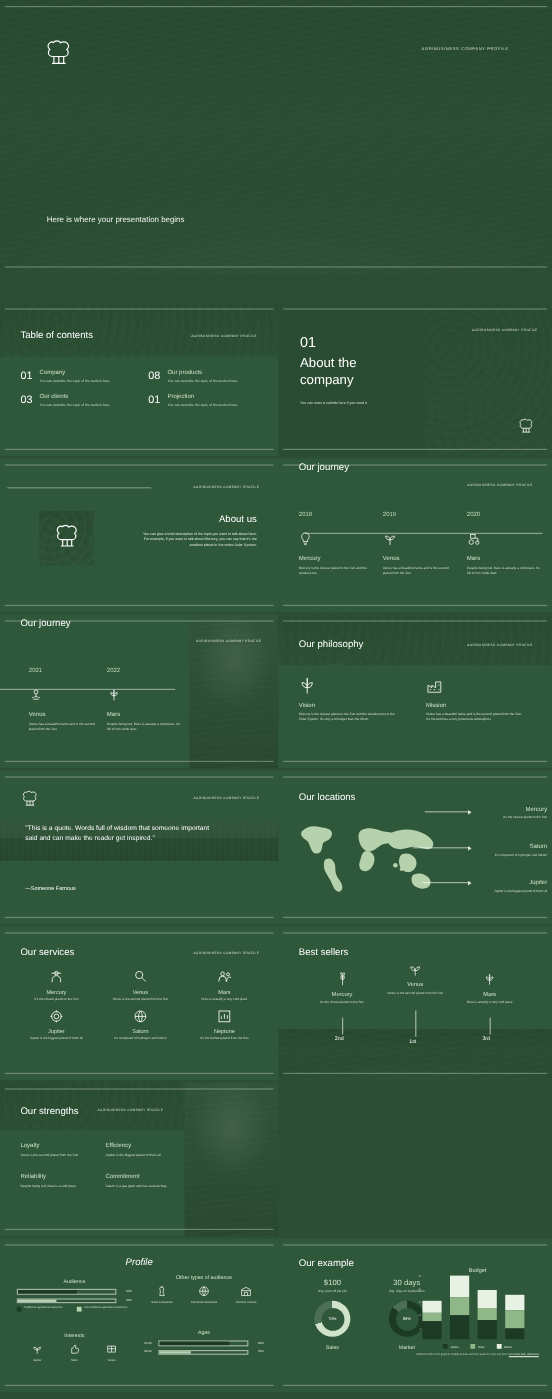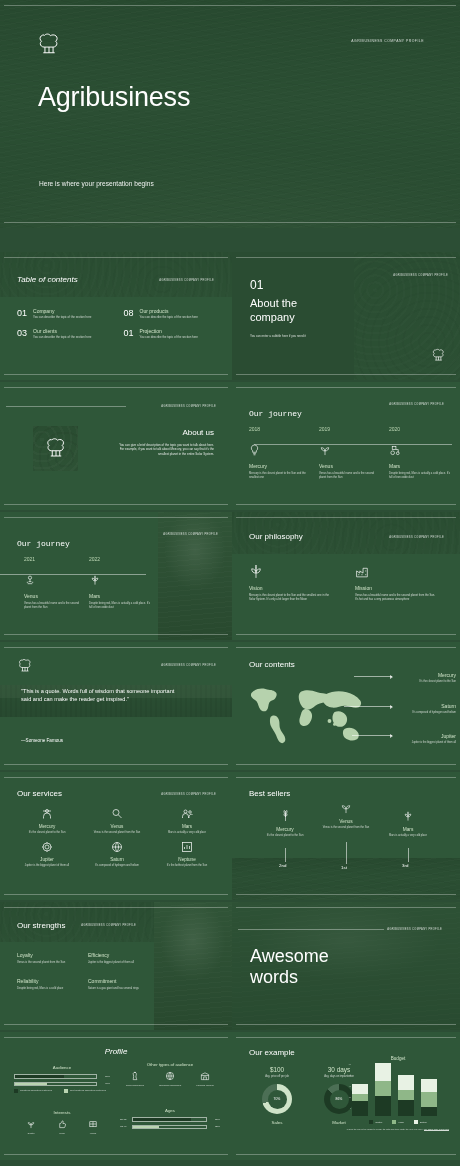--- a/index.html
+++ b/index.html
@@ -78,21 +78,21 @@
   #s-cover .eyebrow { right:36px; top:39px; font-size:3.4px; letter-spacing:.5px; }
   #s-cover .tree { position:absolute; left:36px; top:30px; }
 
   
   .L { left:0; width:232px; }
   .R { left:232px; width:228px; }
 
   
   #s-toc { top:252px; height:128px; }
   #s-toc .band { position:absolute; left:0; right:0; top:0; height:45px; }
-  #s-toc .h-title { position:absolute; left:17px; top:23px; font-size:8px;font-style:italic; }
+  #s-toc .h-title { position:absolute; left:17px; top:23px; font-size:8px; }
   #s-toc .eyebrow { right:18px; top:27px; }
   #s-toc .grid {
     position:absolute; left:17px; right:14px; top:56px;
     display:grid; grid-template-columns:1fr 1fr; gap:9px 12px;
   }
   .toc-item { display:flex; gap:6px; }
   .toc-num { font-size:9px; color:#ffffff; line-height:1; padding-top:1px; }
   .toc-ttl { font-size:5px; color:#cfe3c8; margin-bottom:1.5px; }
   .toc-txt { font-size:2.9px; line-height:3.9px; color:rgba(255,255,255,.72); max-width:70px; }
 
@@ -112,21 +112,21 @@
   #s-about .eyebrow { right:16px; top:23px; }
   #s-about .rule { position:absolute; left:6px; width:120px; top:24px; height:1px; background:rgba(255,255,255,.35); }
   #s-about .imgbox { position:absolute; left:33px; top:44px; width:45px; height:45px; }
   #s-about .h-title { position:absolute; right:18px; top:46px; font-size:8px; }
   #s-about .body {
     position:absolute; right:18px; top:61px; width:96px;
     font-size:3px; line-height:4.3px; text-align:right; color:rgba(255,255,255,.86);
   }
 
   
-  .s-journey .h-title { position:absolute; left:17px; top:27px; font-size:8px;font-family:Liberation Mono, monospace; }
+  .s-journey .h-title { position:absolute; left:17px; top:3px; font-size:8px; }
   .s-journey .eyebrow { right:16px; top:21px; }
   .s-journey .track { position:absolute; height:1px; background:rgba(255,255,255,.45); }
   .jr-col { position:absolute; top:44px; width:62px; }
   .jr-year { font-size:5px; color:#bcd6b4; margin-bottom:10px; }
   .jr-icon { height:13px; margin-bottom:8px; }
   .jr-name { font-size:5px; color:#cfe3c8; margin-bottom:3px; }
   .jr-txt { font-size:2.7px; line-height:3.8px; color:rgba(255,255,255,.72); }
 
   #s-j1 { top:382px; height:128px; }
   #s-j2 { top:512px; height:128px; }
@@ -253,21 +253,20 @@
     <div class="hair-t"></div>
     <div class="hair-b"></div>
     <div class="tree">
       <svg width="26" height="26" viewBox="0 0 32 32" fill="none" stroke="#fff" stroke-width="1.2">
         <path d="M10 6c-3 0-5 2-5 4.5 0 1.4.7 2.6 1.8 3.3-.9.7-1.5 1.8-1.5 3 0 2.3 2 4.2 4.6 4.2h11.2c2.6 0 4.6-1.9 4.6-4.2 0-1.2-.6-2.3-1.5-3 1.1-.7 1.8-1.9 1.8-3.3C26 8 24 6 21 6c-1.2 0-2.3.4-3.1 1C17.1 5.8 15.7 5 14 5c-1.6 0-3 .8-3.9 2"></path>
         <path d="M16 21v7M11 21v7M21 21v7M9 28h14"></path>
       </svg>
     </div>
     <div class="eyebrow">AGRIBUSINESS COMPANY PROFILE</div>
     <div class="title">
-      <div>Agribusiness</div>
     </div>
     <div class="sub">Here is where your presentation begins</div>
   </div>
 
   <div class="slide L" id="s-toc">
     <div class="band">
       <div class="photo crops"></div>
       <div class="veil"></div>
     </div>
     <div class="hair-t"></div>
@@ -471,21 +470,21 @@
       </svg>
     </div>
     <div class="eyebrow">AGRIBUSINESS COMPANY PROFILE</div>
     <div class="q">"This is a quote. Words full of wisdom that someone important said and can make the reader get inspired."</div>
     <div class="author">—Someone Famous</div>
   </div>
 
   <div class="slide R" id="s-loc">
     <div class="hair-t"></div>
     <div class="hair-b"></div>
-    <div class="h-title">Our contents</div>
+    <div class="h-title">Our locations</div>
     <div class="map">
       <svg viewBox="0 0 200 110" width="128" height="72">
         <g fill="#b6d2ad">
           <path d="M10 22c6-6 14-8 22-6 7 2 12 1 16 5 3 3 1 8-2 11-2 2-6 2-8 5-2 4-1 9-4 12-3 3-8 2-10-1-3-4-3-9-6-13-4-4-11-6-8-13z"></path>
           <path d="M42 58c4-2 8 0 10 4 3 5 1 11 3 16 2 6 8 10 8 17 0 4-4 7-7 5-5-3-6-10-9-15-3-6-8-11-8-18 0-4 0-8 3-9z"></path>
           <path d="M88 20c8-4 17-2 25 1 6 2 12 1 17 4 4 3 2 8-1 10-5 3-11 2-16 5-5 3-9 8-15 8-6 0-10-5-12-10-2-6-4-14 2-18z"></path>
           <path d="M92 48c5-2 10 1 12 6 2 5 0 11-3 15-3 4-8 6-12 4-4-2-5-8-3-13 2-5 2-10 6-12z"></path>
           <path d="M126 24c10-5 22-6 33-3 8 2 16 6 21 13 3 4 1 10-4 11-7 1-13-3-20-3-7 0-13 4-20 3-6-1-12-4-14-10-2-5-1-9 4-11z"></path>
           <path d="M140 52c6-3 13-1 17 4 4 5 3 12-1 16-4 4-11 4-15 0-5-5-6-15-1-20z"></path>
           <path d="M156 78c7-3 15-1 20 5 3 4 2 10-2 12-6 3-13 1-18-3-4-4-4-12 0-14z"></path>
@@ -656,32 +655,20 @@
         <div class="st-name">Reliability</div>
         <div class="st-txt">Despite being red, Mars is a cold place</div>
       </div>
       <div>
         <div class="st-name">Commitment</div>
         <div class="st-txt">Saturn is a gas giant and has several rings</div>
       </div>
     </div>
   </div>
 
-  <div class="slide R" id="s-aw">
-    <div class="photo person" style="position:absolute;inset:0;"></div>
-    <div class="veil"></div>
-    <div class="hair-t"></div>
-    <div class="hair-b"></div>
-    <div class="rule"></div>
-    <div class="eyebrow">AGRIBUSINESS COMPANY PROFILE</div>
-    <div class="h-title">
-      <div>Awesome</div>
-      <div>words</div>
-    </div>
-  </div>
 
   <div class="slide L" id="s-prof">
     <div class="hair-t"></div>
     <div class="hair-b"></div>
     <div class="h-title">Profile</div>
 
     <div class="pf-col-l">
       <div class="pf-head">Audience</div>
       <div class="bar-row">
         <div class="bar-track">

